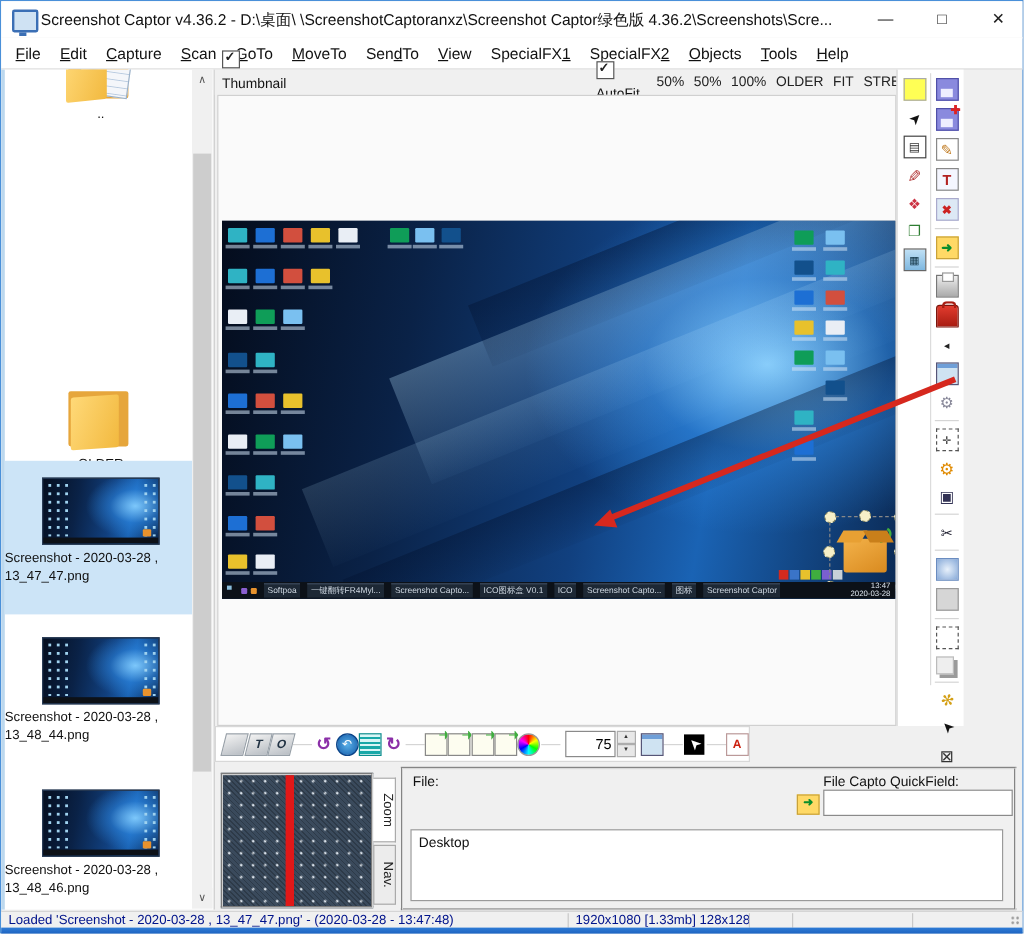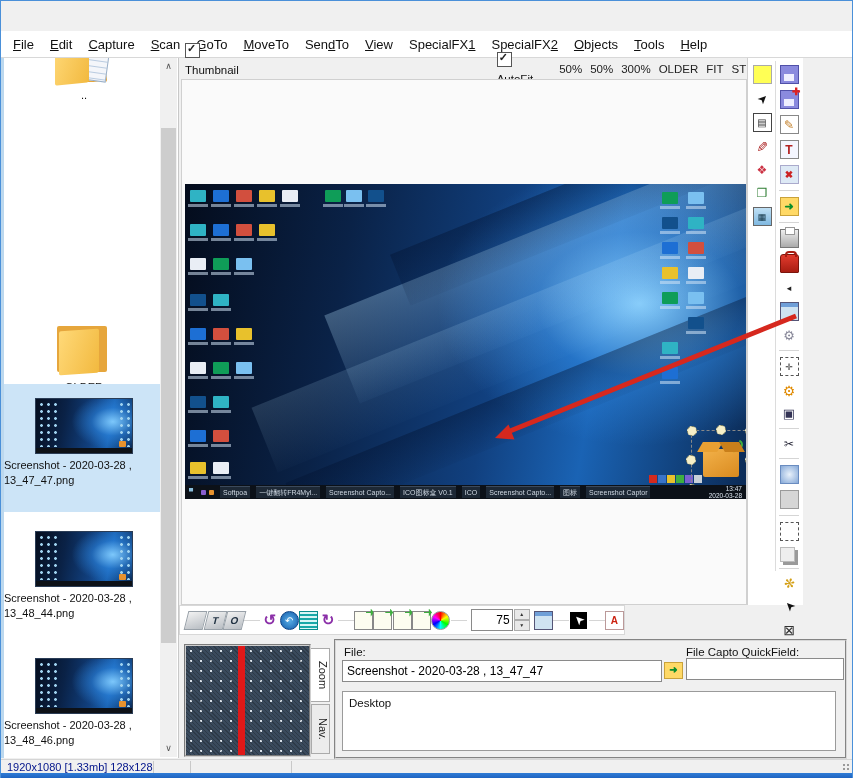--- a/index.html
+++ b/index.html
@@ -36,21 +36,21 @@
   .mini-box{position:absolute;right:6px;bottom:6px;width:7px;height:6px;background:#e8922d;border-radius:1px;}
   .shot{position:absolute;left:0;width:160px;padding-top:14px;box-sizing:border-box;}
   .shot.selected{background:#cce4f7;}
   
   #topbar{position:absolute;left:178px;top:57px;width:568px;height:21px;background:#f0f0f0;display:flex;align-items:center;}
   .cb{display:inline-block;width:13px;height:13px;background:#fff;border:1px solid #555;position:relative;margin-right:4px;vertical-align:-2px;}
   .cb span{position:absolute;left:1px;top:-2px;font-size:11px;font-weight:bold;color:#222;}
   .cb-label{font-size:11.5px;color:#111;}
   #thumb-panel-check{margin-left:6px;}
   #autofit-wrap{margin-left:258px;}
-  #zoom-opts{display:flex;margin-left:26px;text-align:right;}
+  #zoom-opts{display:flex;margin-left:14px;text-align:right;}
   .zoom-opt{font-size:11.5px;color:#222;margin-right:8px;cursor:default;}
   
   #canvas{position:absolute;left:180px;top:78px;width:566px;height:526px;background:#fafafa;border:1px solid #d0d0d0;box-sizing:border-box;}
   #shot-image{position:absolute;left:3px;top:104px;width:561px;height:315px;overflow:hidden;background-color:#0a1f3d;background-image:radial-gradient(ellipse 48% 60% at 81% 38%,rgba(140,210,255,.95) 0%,rgba(50,140,230,.5) 38%,rgba(10,50,110,0) 75%),linear-gradient(100deg,#040c1c 0%,#0a2247 28%,#11407f 55%,#1a63b4 72%,#0b2a55 100%);}
   .beam{position:absolute;transform:rotate(-22deg);background:linear-gradient(to bottom,rgba(185,228,255,.30),rgba(120,190,255,.04));}
   .wedge{position:absolute;transform:rotate(-22deg);background:linear-gradient(to bottom,rgba(2,18,48,.4),rgba(2,18,48,.05));}
   .dicon{position:absolute;width:16px;height:12px;border-radius:1px;}
   .dicon::after{content:"";position:absolute;left:-2px;top:14px;width:20px;height:3px;background:rgba(210,228,245,.55);}
   #inner-taskbar{position:absolute;left:0;right:0;bottom:0;height:14px;background:#0c1118;display:flex;align-items:center;}
   #start-glyph{width:9px;height:9px;margin-left:4px;background:linear-gradient(#9ad2f2,#9ad2f2);opacity:.9;clip-path:polygon(0 0,45% 0,45% 45%,0 45%);box-shadow:5px 0 0 -1px #9ad2f2,0 5px 0 -1px #9ad2f2,5px 5px 0 -1px #9ad2f2;}
@@ -151,20 +151,27 @@
   #sb-grip{position:absolute;right:2px;top:3px;width:8px;height:8px;background-image:radial-gradient(circle,#9a9a9a 1px,transparent 1.2px);background-size:4px 4px;}
   #blue-strip{position:absolute;left:0;top:772px;width:100%;height:6px;background:linear-gradient(#2f7cd6,#1b5fbd);}
   
   #annot{position:absolute;left:0;top:0;width:853px;height:778px;pointer-events:none;z-index:50;}
 </style>
 </head>
 <body>
 
 <div id="window" data-name="app-window">
 
+  <div id="titlebar" data-name="titlebar">
+    <div id="app-icon" data-name="app-icon"></div>
+    <div id="title-text" data-name="window-title">Screenshot Captor v4.36.2 - D:\桌面\  \ScreenshotCaptoranxz\Screenshot Captor绿色版 4.36.2\Screenshots\Scre...</div>
+    <div class="wctl" id="btn-min" data-name="minimize-button">—</div>
+    <div class="wctl" id="btn-max" data-name="maximize-button">□</div>
+    <div class="wctl" id="btn-close" data-name="close-button">✕</div>
+  </div>
 
   <div id="menubar" data-name="menu-bar">
       <span class="menu-item" data-name="menu-file"><u>F</u>ile</span>
       <span class="menu-item" data-name="menu-edit"><u>E</u>dit</span>
       <span class="menu-item" data-name="menu-capture"><u>C</u>apture</span>
       <span class="menu-item" data-name="menu-scan"><u>S</u>can</span>
       <span class="menu-item" data-name="menu-goto"><u>G</u>oTo</span>
       <span class="menu-item" data-name="menu-moveto"><u>M</u>oveTo</span>
       <span class="menu-item" data-name="menu-sendto">Sen<u>d</u>To</span>
       <span class="menu-item" data-name="menu-view"><u>V</u>iew</span>
@@ -232,21 +239,21 @@
   <div id="topbar" data-name="view-options-bar">
     <span id="thumb-panel-check" data-name="thumbnail-panel-checkbox">
       <span class="cb" data-name="checkbox-checked-icon"><span>✓</span></span><span class="cb-label">Thumbnail Panel</span>
     </span>
     <span id="autofit-wrap" data-name="autofit-checkbox">
       <span class="cb" data-name="checkbox-checked-icon"><span>✓</span></span><span class="cb-label">AutoFit</span>
     </span>
     <span id="zoom-opts" data-name="zoom-preset-buttons">
         <span class="zoom-opt" data-name="zoom-option-50pct">50%</span>
         <span class="zoom-opt" data-name="zoom-option-100pct">50%</span>
-        <span class="zoom-opt" data-name="zoom-option-200pct">300%</span>
+        <span class="zoom-opt" data-name="zoom-option-200pct">100%</span>
         <span class="zoom-opt" data-name="zoom-option-select">OLDER</span>
         <span class="zoom-opt" data-name="zoom-option-fit">FIT</span>
         <span class="zoom-opt" data-name="zoom-option-stretch">STRETCH</span>
       </span>
   </div>
 
   <div id="canvas" data-name="editor-canvas">
     <div id="shot-image" data-name="loaded-screenshot-image">
       <div class="beam" style="left:140px;top:40px;width:470px;height:95px;"></div>
       <div class="beam" style="left:60px;top:120px;width:540px;height:70px;opacity:.5;"></div>
@@ -444,30 +451,30 @@
     </div>
 
   <div id="nav-preview" data-name="zoom-preview-panel">
     <div id="nav-redline" data-name="preview-cursor-line"></div>
   </div>
   <div class="vtab" id="tab-zoom" data-name="tab-zoom">Zoom</div>
   <div class="vtab" id="tab-nav" data-name="tab-nav">Nav.</div>
 
   <div id="fields-box" data-name="file-details-panel">
     <div class="fld-label" id="name-label" data-name="name-label">File:</div>
-    <input class="fld-input" id="name-input" data-name="name-input" value="Screenshot - 2020-03-28 , 13_47_47" style="">
     <div id="folder-go-btn" data-name="rename-file-button">➜</div>
     <div class="fld-label" id="quick-label" data-name="quickfield-label">File Capto QuickField:</div>
     <input class="fld-input" id="quick-input" data-name="quickfield-input" value="" style="">
     <div id="caption-box" data-name="caption-textarea">
       <div data-name="caption-line1">Desktop</div>
     </div>
   </div>
 
   <div id="statusbar" data-name="status-bar">
+    <div class="sb-cell" id="sb-msg" data-name="status-message">Loaded 'Screenshot - 2020-03-28 , 13_47_47.png'  -  (2020-03-28 - 13:47:48)</div>
     <div class="sb-cell" id="sb-size" data-name="image-info">1920x1080 [1.33mb] 128x128</div>
     <div class="sb-cell" id="sb-e1" data-name="status-cell"></div>
     <div class="sb-cell" id="sb-e2" data-name="status-cell"></div>
     <div class="sb-cell" id="sb-e3" data-name="status-cell"></div>
     <div id="sb-grip" data-name="resize-grip-icon"></div>
   </div>
   <div id="blue-strip" data-name="window-bottom-border"></div>
 
   <svg id="annot" data-name="red-arrow-annotation">
     <line x1="795" y1="315" x2="509" y2="430" stroke="#d6281e" stroke-width="5"></line>

